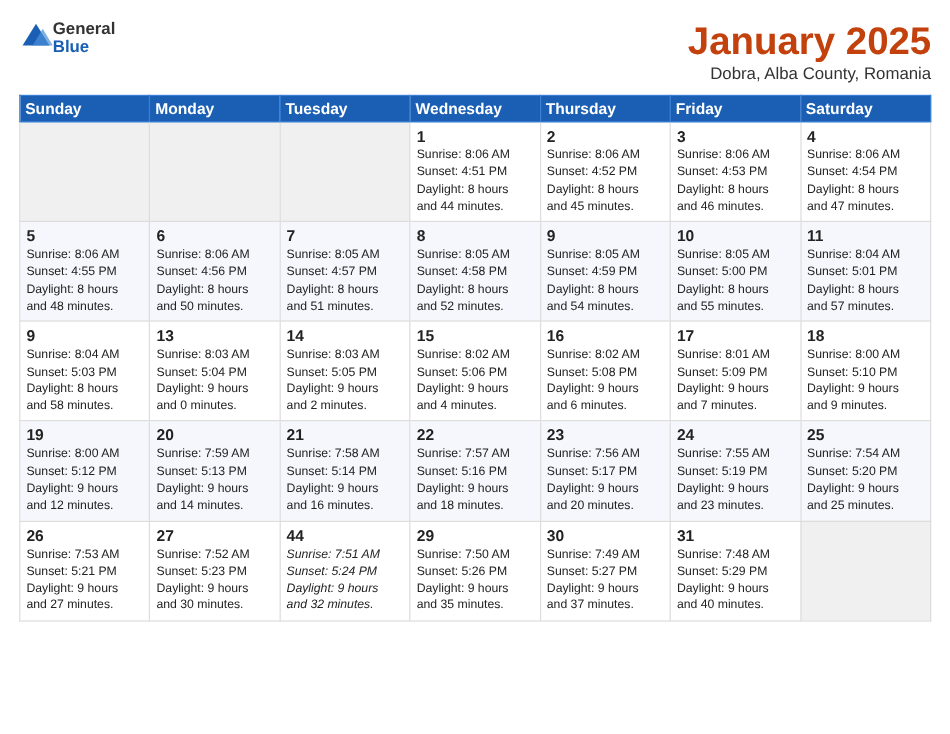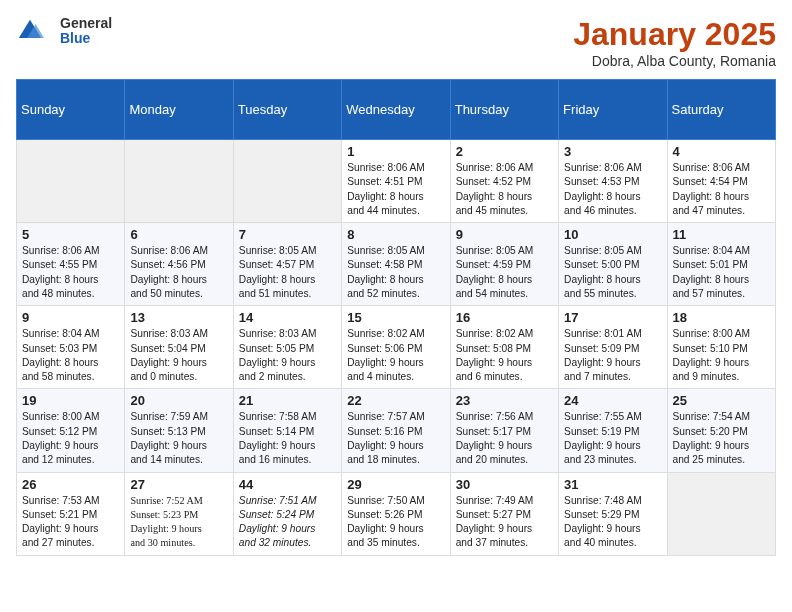--- a/index.html
+++ b/index.html
@@ -12,21 +12,21 @@
     }
     .header-area {
       display: flex;
       justify-content: space-between;
       align-items: flex-start;
       margin-bottom: 10px;
     }
     .logo {
       display: flex;
       align-items: center;
-      gap: 16px;
+      gap: 0;
     }
     .logo-text {
       display: flex;
       flex-direction: column;
       line-height: 1.1;
     }
     .logo-general {
       font-size: 14px;
       font-weight: bold;
       color: #333;
@@ -54,22 +54,22 @@
     }
     table {
       width: 100%;
       border-collapse: collapse;
       border: 1px solid #ccc;
     }
     thead tr th {
       background: #1a5fb4;
       color: #fff;
       font-size: 13px;
-      font-weight: normal;
-      padding: 22px 4px;
+      font-weight: bold;
+      padding: 3px 4px;
       text-align: left;
       border: 1px solid #3a7fd4;
     }
     tbody tr td {
       width: 107px;
       vertical-align: top;
       padding: 4px 5px;
       font-size: 10.5px;
       color: #222;
       border: 1px solid #ddd;
@@ -314,21 +314,21 @@
       <tr>
         <td>
           <div class="day-number">26</div>
           <div class="day-info" style="white-space: pre-line;">Sunrise: 7:53 AM
 Sunset: 5:21 PM
 Daylight: 9 hours
 and 27 minutes.</div>
         </td>
         <td>
           <div class="day-number">27</div>
-          <div class="day-info" style="white-space: pre-line; font-family: Liberation Serif, serif;">Sunrise: 7:52 AM
+          <div class="day-info" style="white-space: pre-line;">Sunrise: 7:52 AM
 Sunset: 5:23 PM
 Daylight: 9 hours
 and 30 minutes.</div>
         </td>
         <td>
           <div class="day-number">44</div>
           <div class="day-info" style="white-space: pre-line; font-style: italic;">Sunrise: 7:51 AM
 Sunset: 5:24 PM
 Daylight: 9 hours
 and 32 minutes.</div>

